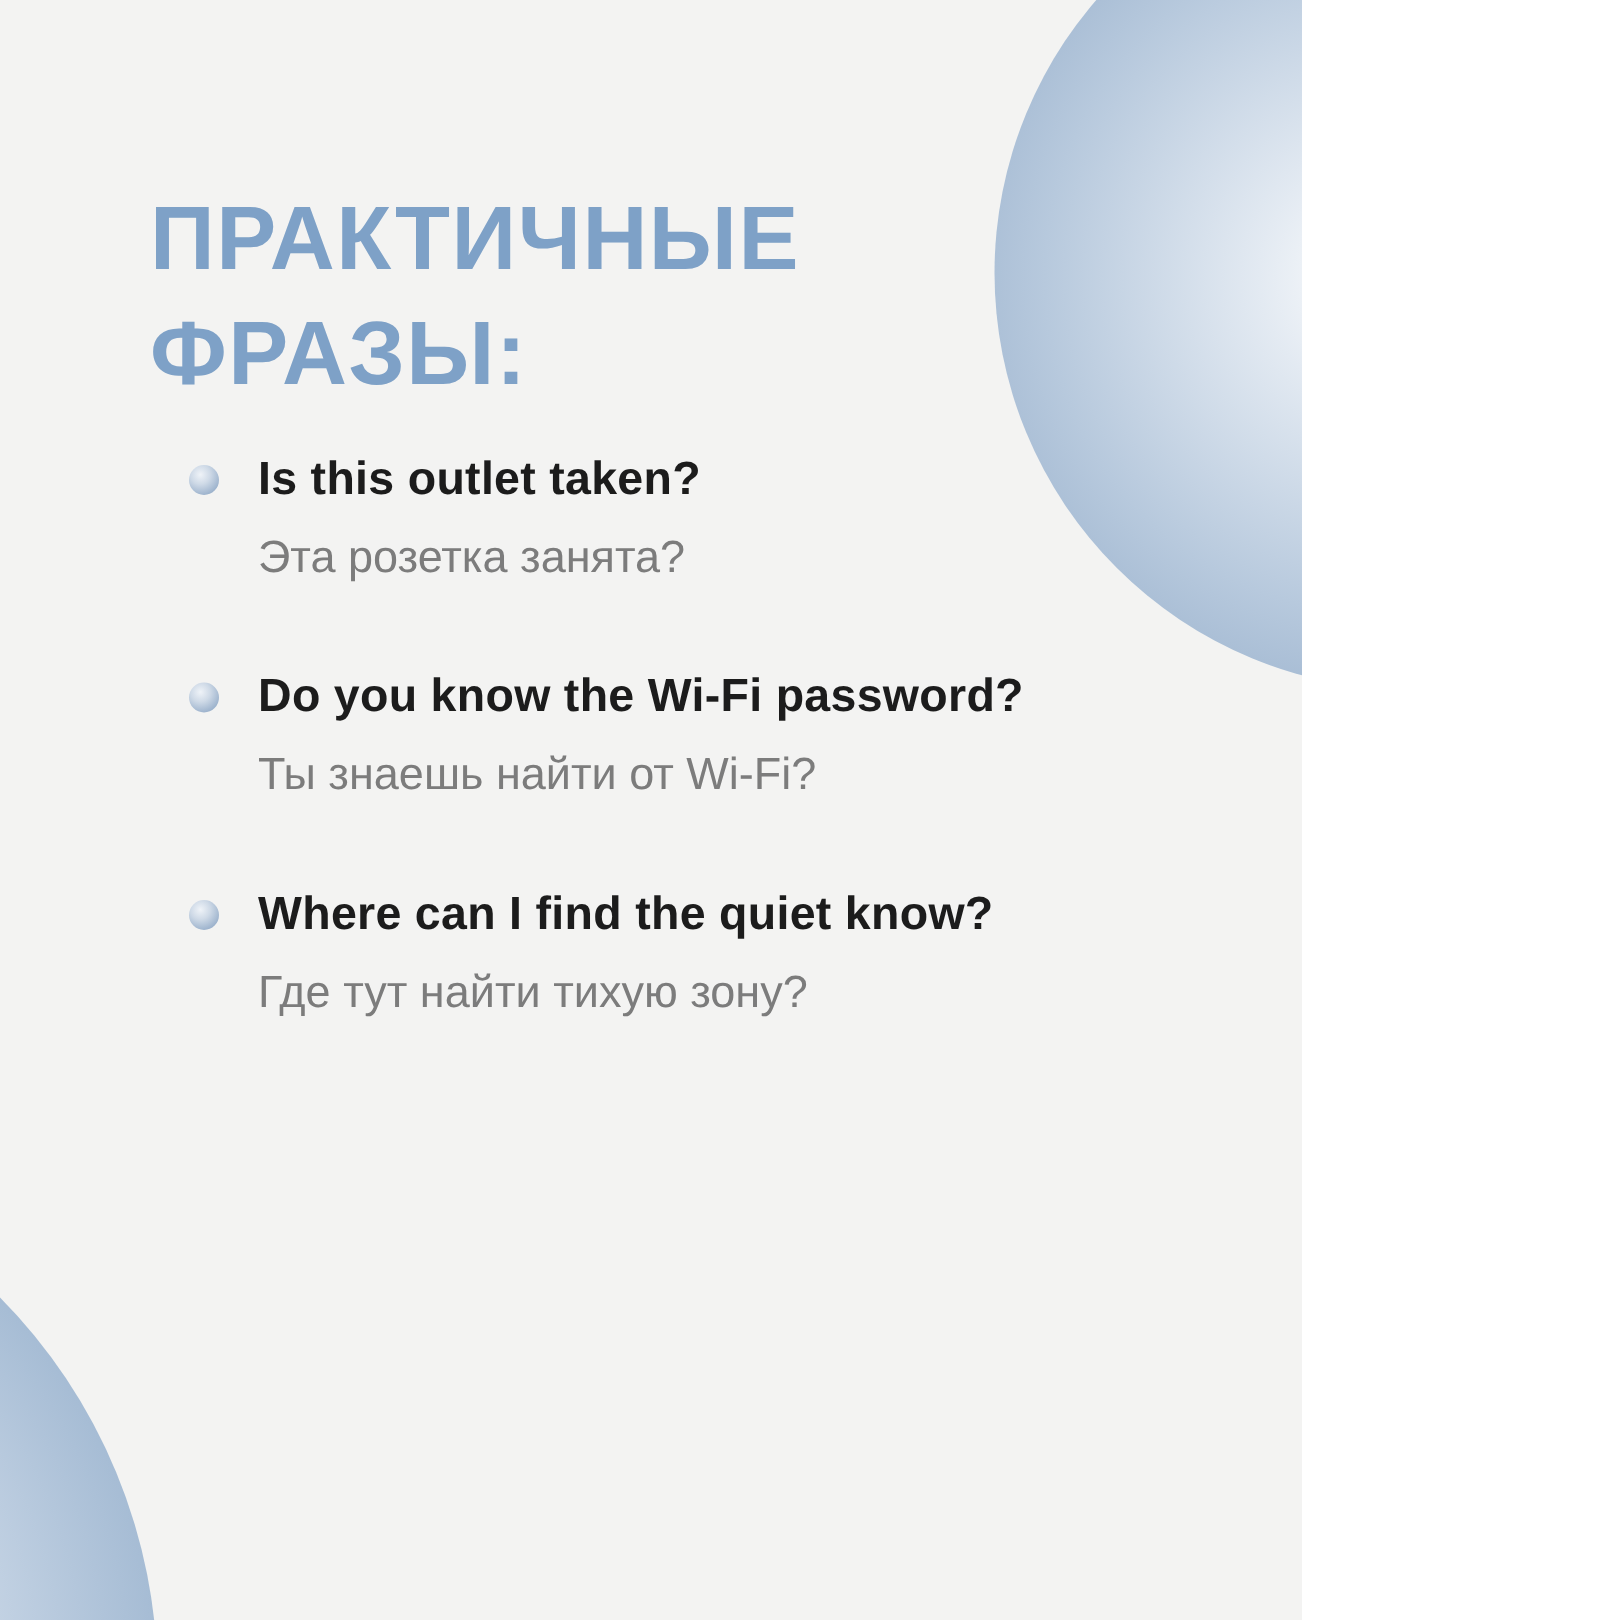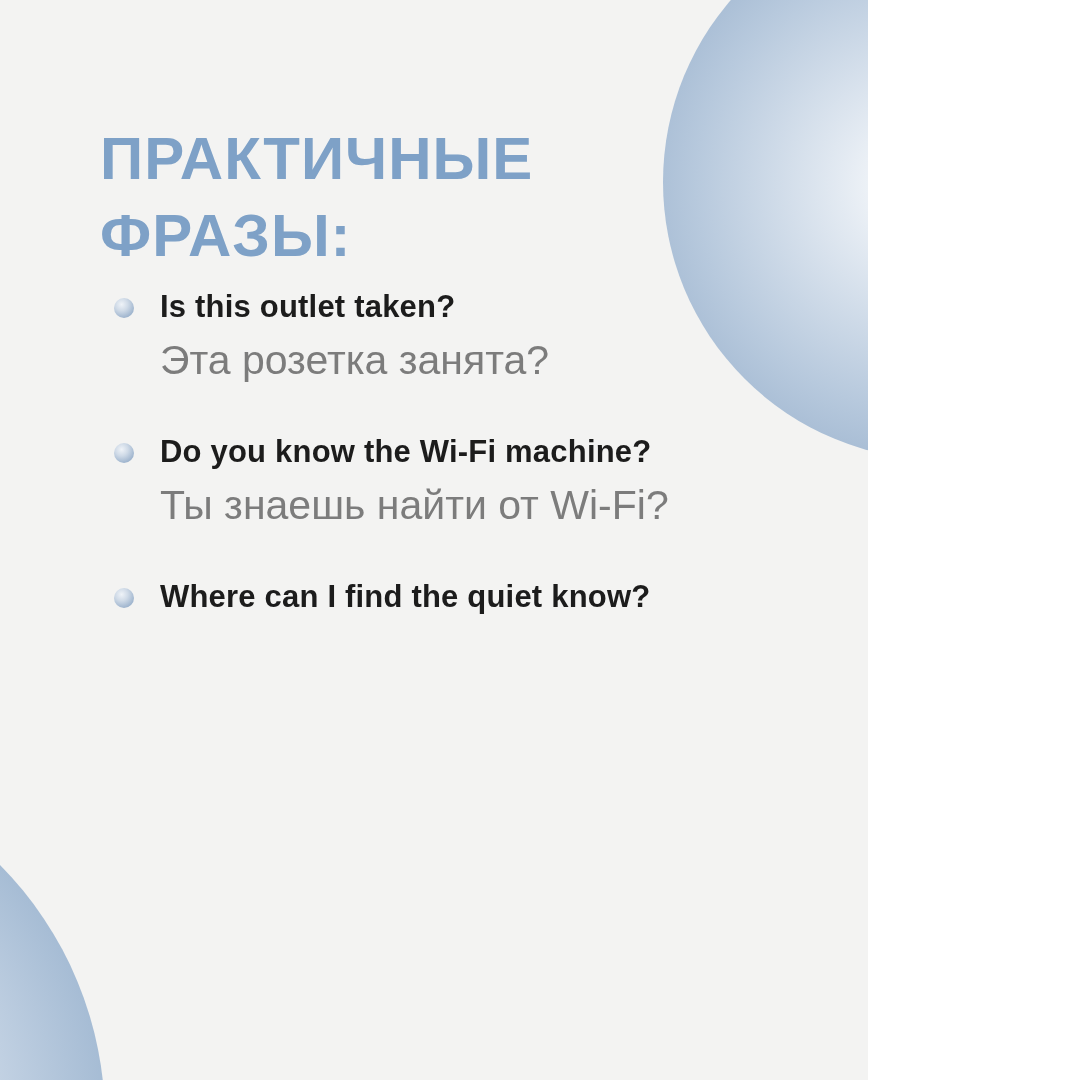--- a/index.html
+++ b/index.html
@@ -47,21 +47,21 @@
     line-height: 77px;
     letter-spacing: 1px;
     color: #7ea1c7;
   }
   
   .list {
     position: absolute;
     left: 100px; top: 288px;
     width: 760px;
     list-style: none;
-    margin: 0; padding: 0;
+    margin: 12px; padding: 0;
   }
   .item {
     position: relative;
     padding-left: 60px;
     margin-bottom: 54px;
   }
   .bullet {
     position: absolute;
     left: 14px; top: 10px;
     width: 20px; height: 20px;
@@ -70,21 +70,21 @@
       #eff3f8 0%, #cfdae7 35%, #9db3cd 75%, #8ba4c3 100%);
   }
   .item-en {
     font-size: 31px;
     font-weight: 600;
     line-height: 38px;
     letter-spacing: 0.2px;
     color: #1c1c1c;
   }
   .item-ru {
-    font-size: 41px;
+    font-size: 30px;
     font-weight: 400;
     line-height: 38px;
     margin-top: 15px;
     color: #7c7c7c;
   }
 </style>
 </head>
 <body>
 
 <div class="canvas">
@@ -98,24 +98,25 @@
   <ul class="list">
 
     <li class="item">
       <span class="bullet"></span>
       <div class="item-en">Is this outlet taken?</div>
       <div class="item-ru">Эта розетка занята?</div>
     </li>
 
     <li class="item">
       <span class="bullet"></span>
-      <div class="item-en">Do you know the Wi-Fi machine?</div>
+      <div class="item-en">Do you know the Wi-Fi password?</div>
       <div class="item-ru">Ты знаешь найти от Wi-Fi?</div>
     </li>
 
 
     <li class="item">
       <span class="bullet"></span>
       <div class="item-en">Where can I find the quiet know?</div>
+      <div class="item-ru">Где тут найти тихую зону?</div>
     </li>
 
   </ul>
 </div>
 
 </body></html>

